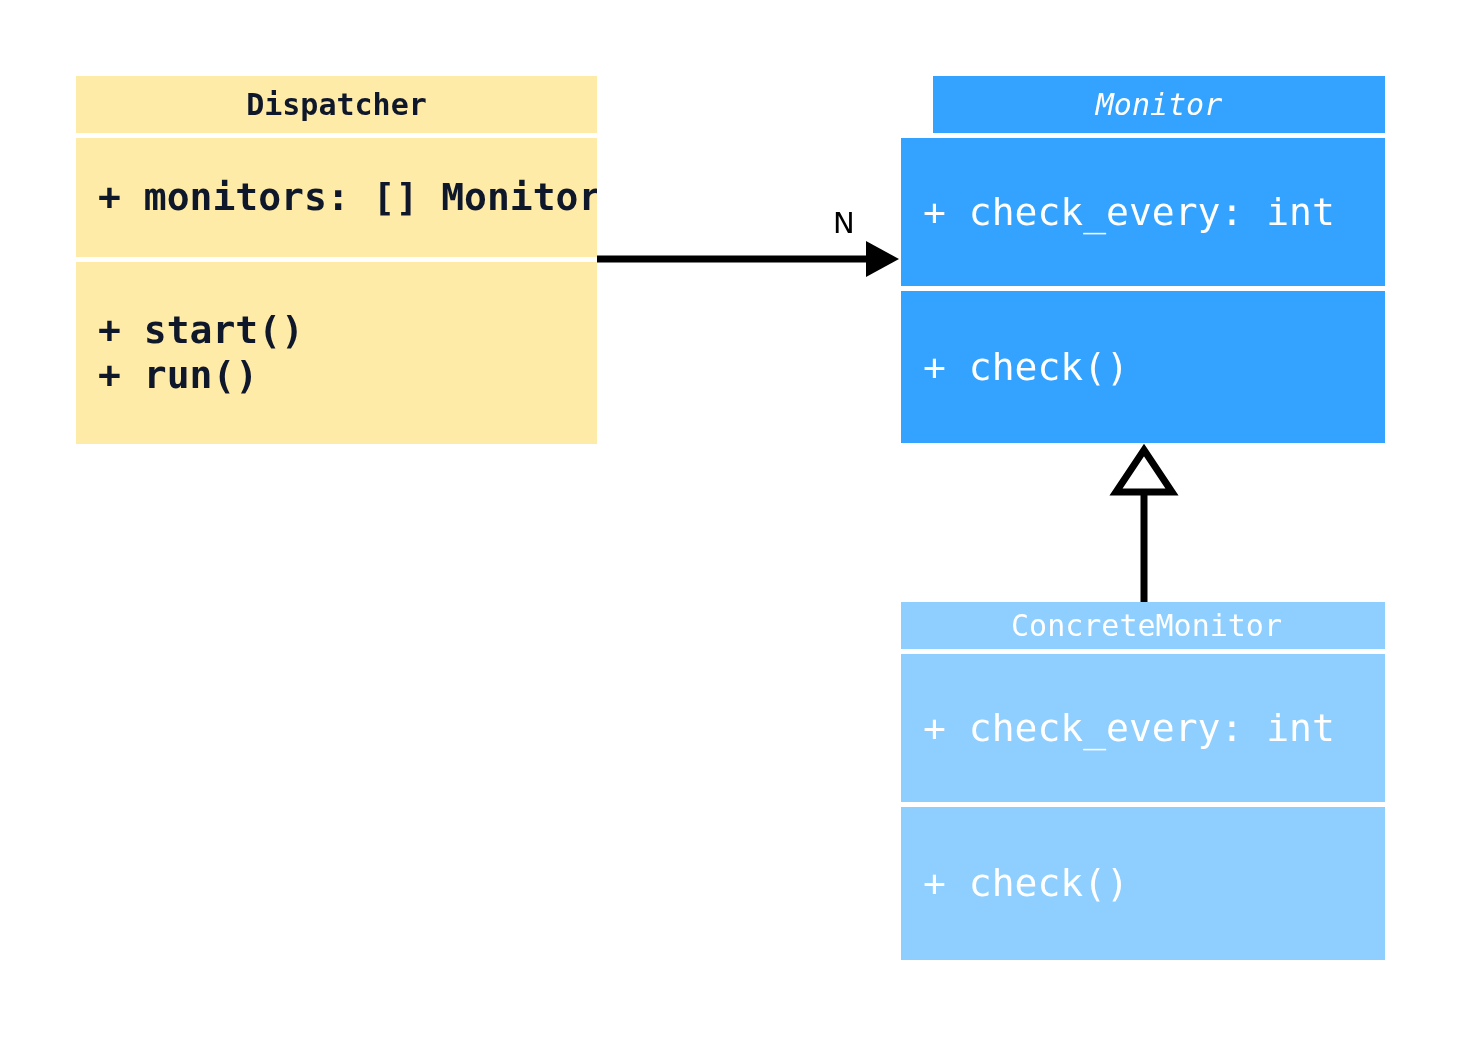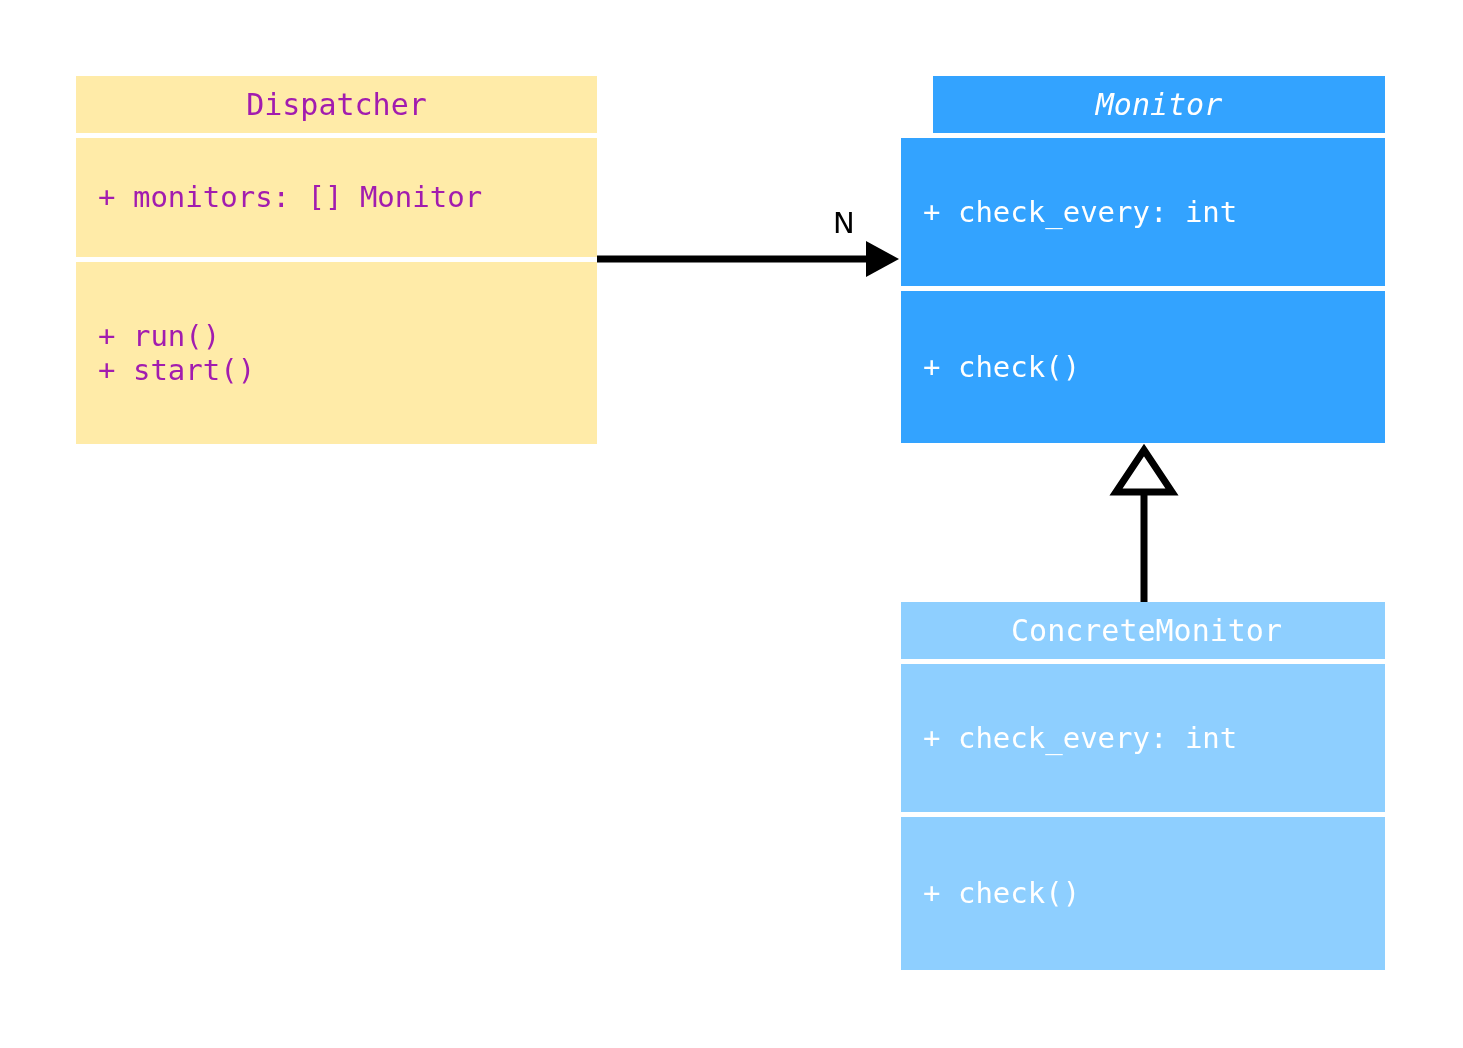--- a/index.html
+++ b/index.html
@@ -41,30 +41,30 @@
     white-space: pre;
     letter-spacing: 0px;
   }
   .cls-name.abstract {
     font-style: italic;
   }
   .member-list {
     padding-left: 22px;
   }
   .member {
-    font-size: 29px;
+    font-size: 38px;
     line-height: 1.18;
     white-space: pre;
     letter-spacing: 0px;
   }
 
   
   .theme-yellow .compartment { background: #ffeba8; }
   .theme-yellow .cls-name,
-  .theme-yellow .member { color: #a21caf; }
+  .theme-yellow .member { color: #0f172a; font-weight: bold; }
 
   
   .theme-blue .compartment { background: #33a3ff; }
   .theme-blue .cls-name,
   .theme-blue .member { color: #ffffff; }
 
   
   .theme-lightblue .compartment { background: #8ecfff; }
   .theme-lightblue .cls-name,
   .theme-lightblue .member { color: #ffffff; }
@@ -103,22 +103,22 @@
     <div class="compartment" style="height:119px;">
       <div class="member-list">
         <div class="member">+ monitors: [] Monitor</div>
       </div>
     </div>
 
     <div style="height:5px;"></div>
 
     <div class="compartment" style="height:182px;">
       <div class="member-list">
+        <div class="member">+ start()</div>
         <div class="member">+ run()</div>
-        <div class="member">+ start()</div>
       </div>
     </div>
   </div>
 
   <div class="uml-class theme-blue" style="left:901px; top:76px; width:484px; height:367px;">
 
     <div class="compartment header" style="height:57px;margin-left:32px;">
       <span class="cls-name abstract">Monitor</span>
     </div>
 
@@ -134,21 +134,21 @@
 
     <div class="compartment" style="height:152px;">
       <div class="member-list">
         <div class="member">+ check()</div>
       </div>
     </div>
   </div>
 
   <div class="uml-class theme-lightblue" style="left:901px; top:602px; width:484px; height:368px;">
 
-    <div class="compartment header" style="height:57px;padding-left:7px;">
+    <div class="compartment header" style="height:47px;padding-left:7px;">
       <span class="cls-name">ConcreteMonitor</span>
     </div>
 
     <div style="height:5px;"></div>
 
     <div class="compartment" style="height:148px;">
       <div class="member-list">
         <div class="member">+ check_every: int</div>
       </div>
     </div>

